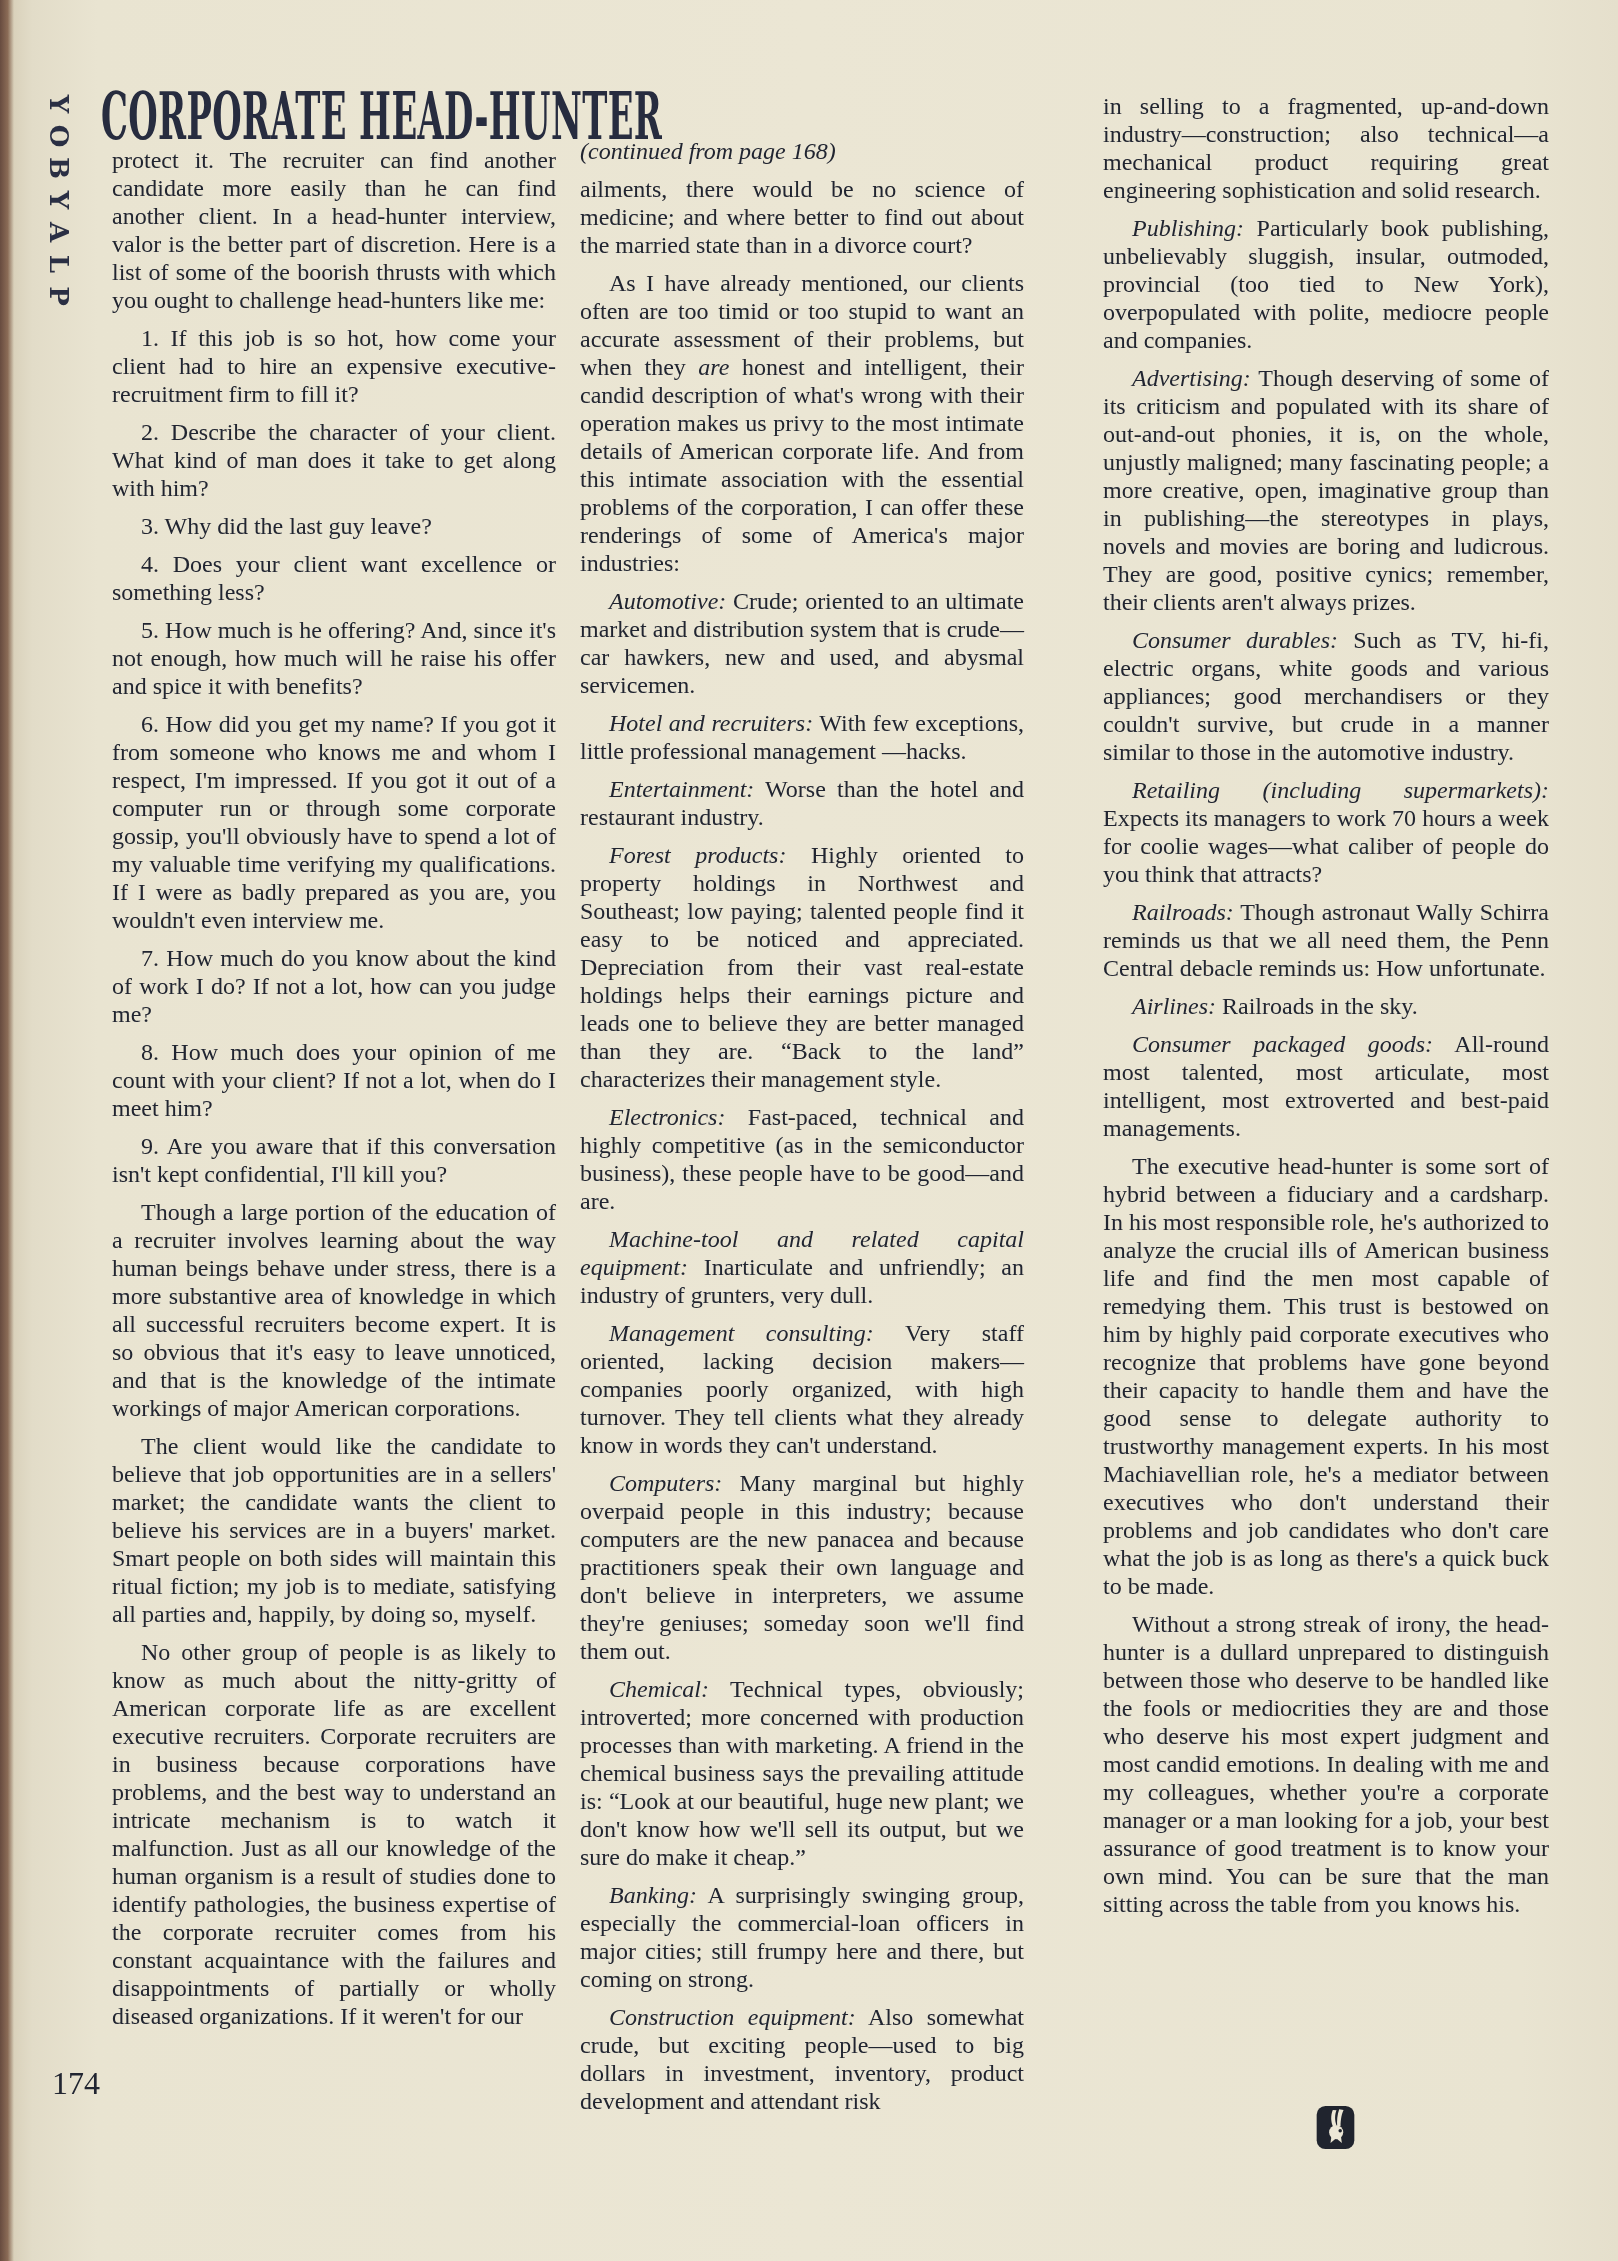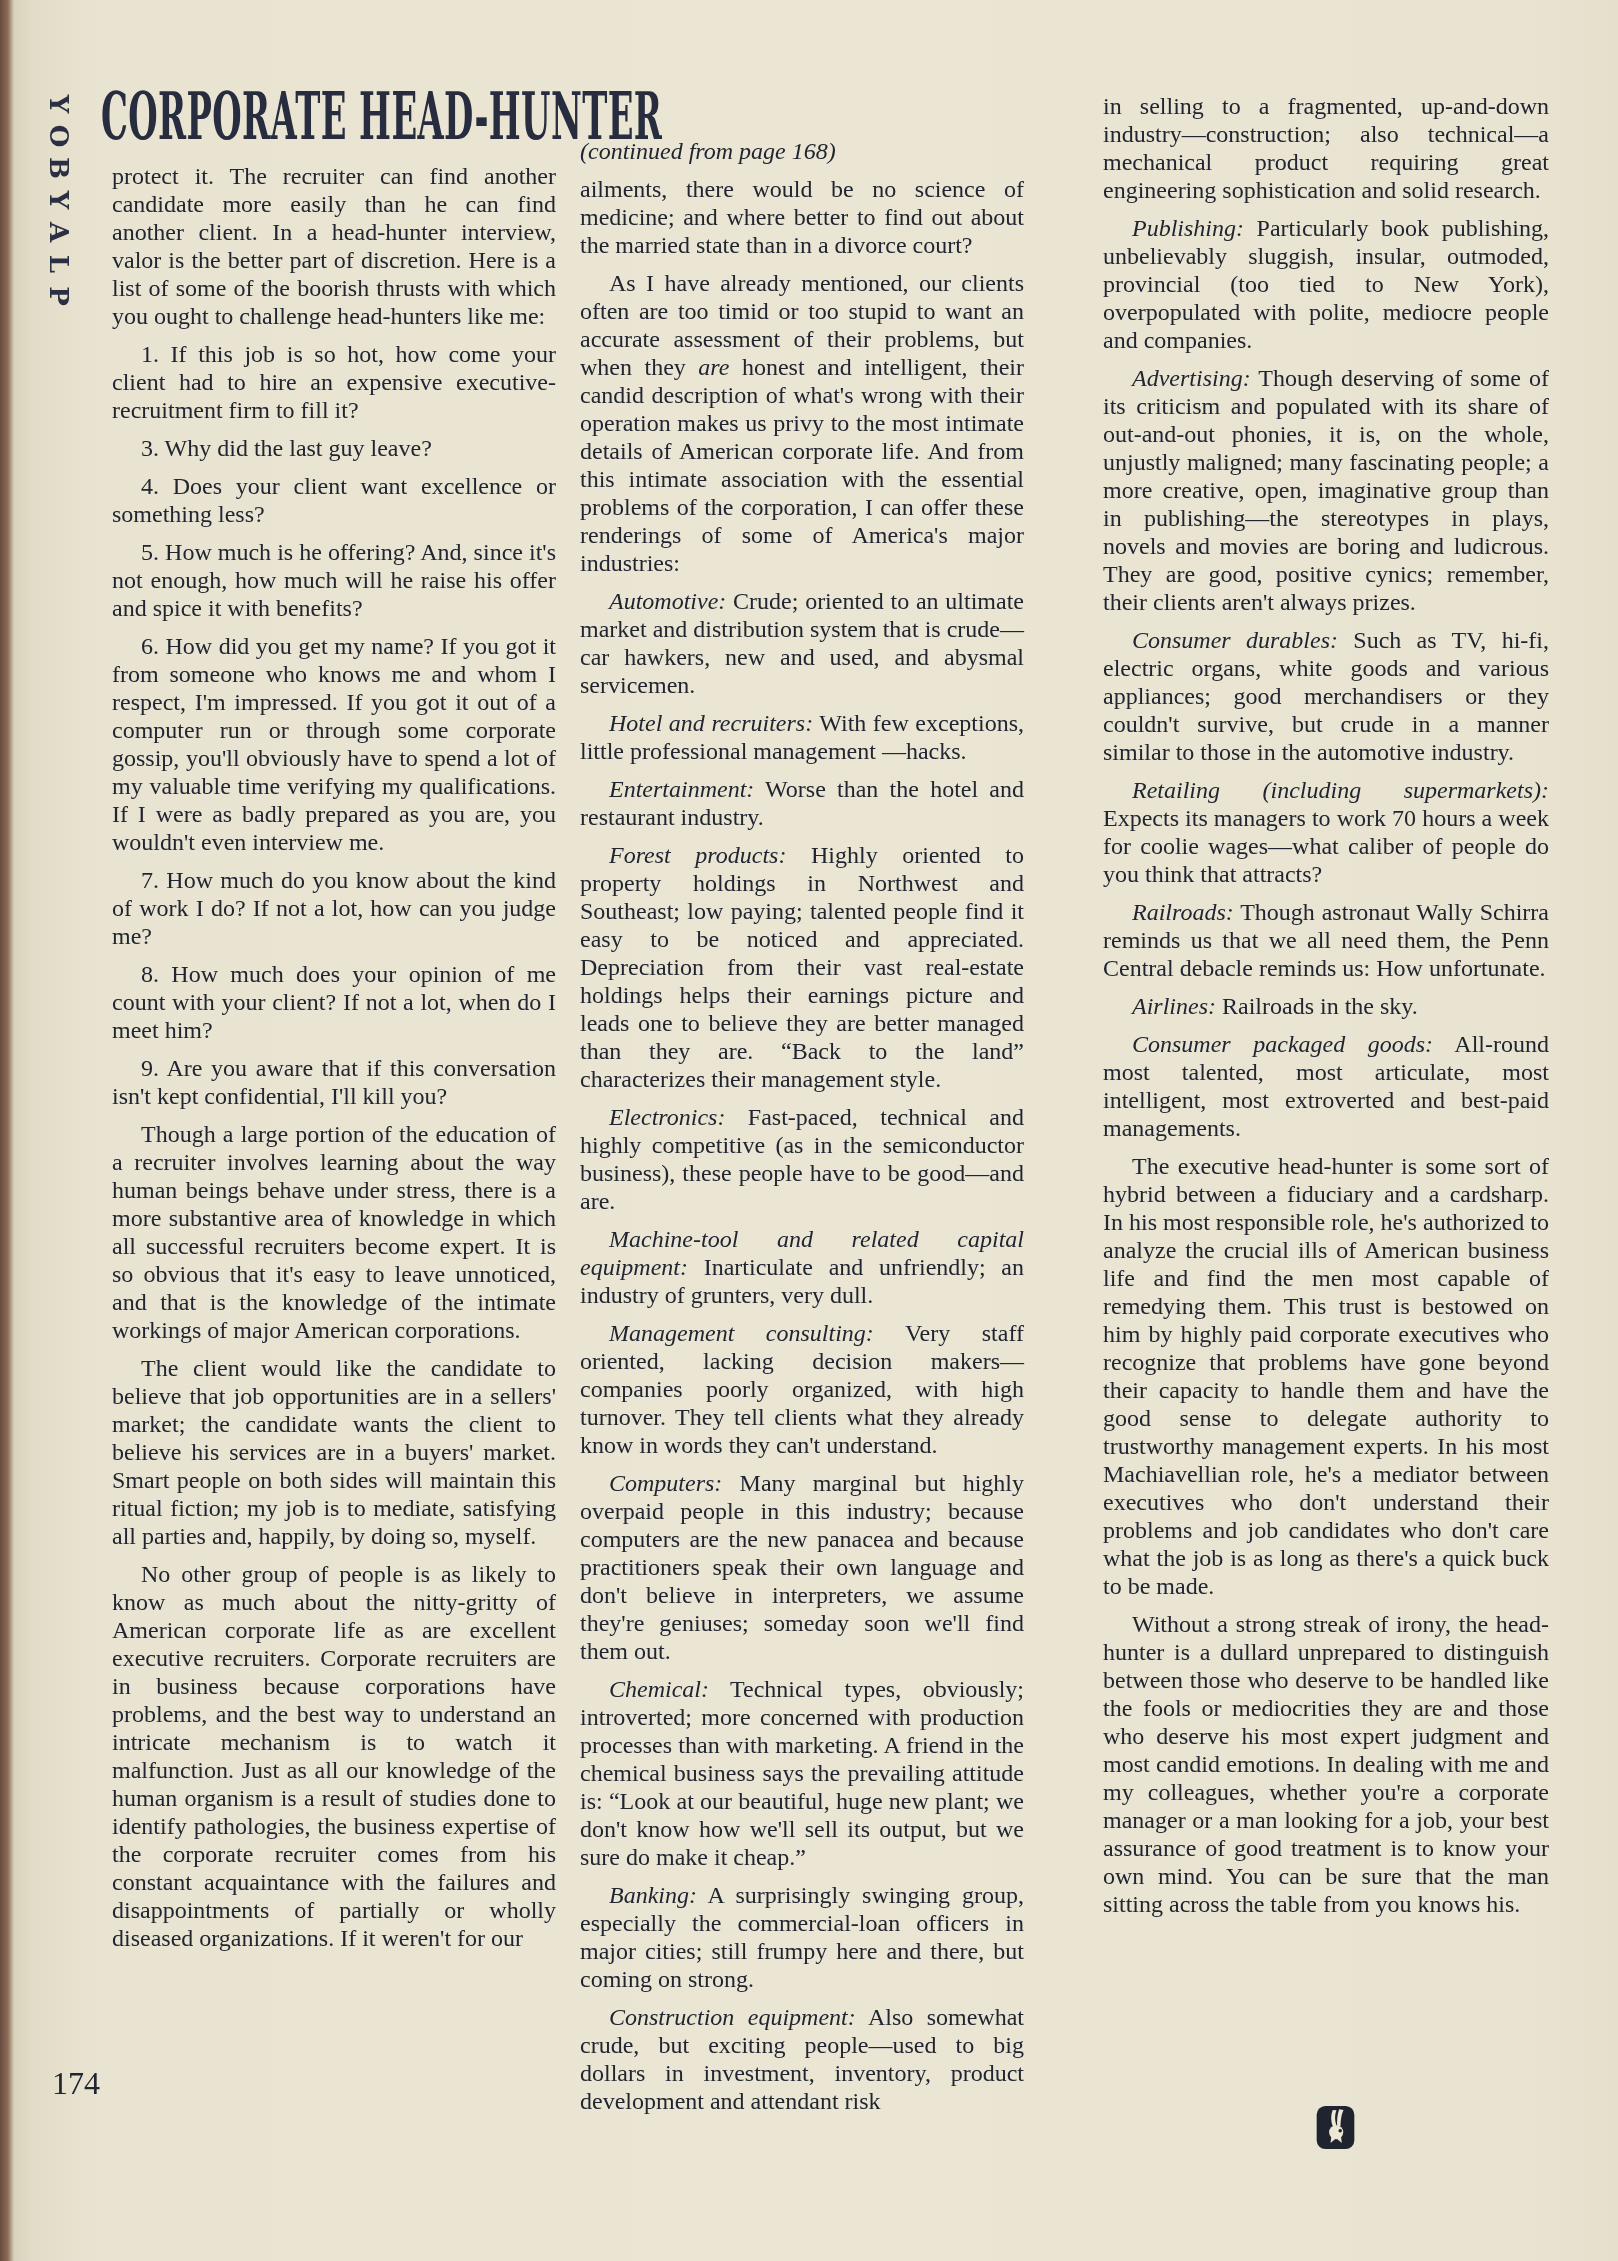--- a/index.html
+++ b/index.html
@@ -27,21 +27,21 @@
   .title{
     position:absolute;left:101px;top:83px;margin:0;
     font-family:"DejaVu Serif",serif;font-weight:bold;font-size:65px;line-height:65px;
     letter-spacing:0.7px;color:#272c3f;white-space:nowrap;
     transform:scaleX(0.52) scaleY(1.02);transform-origin:left top;
   }
   .col{
     position:absolute;font-size:24px;line-height:28px;text-align:justify;
     color:#212531;
   }
-  .col1{left:102px;top:152px;width:464px;}
+  .col1{left:102px;top:136px;width:464px;}
   .col2{left:570px;top:127px;width:464px;}
   .col3{left:1093px;top:82px;width:466px;}
   .para{margin:10px;padding:0;}
   .para.ind{text-indent:29px;}
   .it{font-style:italic;}
   .pageno{
     position:absolute;left:52px;top:2065px;font-size:32px;color:#212531;
     font-family:"Liberation Serif",serif;
   }
   .bunny{position:absolute;left:1316px;top:2105px;width:39px;height:45px;}
@@ -61,20 +61,21 @@
       <span>A</span>
       <span>L</span>
       <span>P</span>
     </div>
 
   <h1 class="title">CORPORATE HEAD-HUNTER</h1>
 
   <div class="col col1">
       <p class="para"><span>protect it. The recruiter can find another candidate more easily than he can find another client. In a head-hunter interview, valor is the better part of discretion. Here is a list of some of the boorish thrusts with which you ought to challenge head-hunters like me:</span></p>
       <p class="para ind"><span>1. If this job is so hot, how come your client had to hire an expensive executive-recruitment firm to fill it?</span></p>
+      <p class="para ind"><span>2. Describe the character of your client. What kind of man does it take to get along with him?</span></p>
       <p class="para ind"><span>3. Why did the last guy leave?</span></p>
       <p class="para ind"><span>4. Does your client want excellence or something less?</span></p>
       <p class="para ind"><span>5. How much is he offering? And, since it's not enough, how much will he raise his offer and spice it with benefits?</span></p>
       <p class="para ind"><span>6. How did you get my name? If you got it from someone who knows me and whom I respect, I'm impressed. If you got it out of a computer run or through some corporate gossip, you'll obviously have to spend a lot of my valuable time verifying my qualifications. If I were as badly prepared as you are, you wouldn't even interview me.</span></p>
       <p class="para ind"><span>7. How much do you know about the kind of work I do? If not a lot, how can you judge me?</span></p>
       <p class="para ind"><span>8. How much does your opinion of me count with your client? If not a lot, when do I meet him?</span></p>
       <p class="para ind"><span>9. Are you aware that if this conversation isn't kept confidential, I'll kill you?</span></p>
       <p class="para ind"><span>Though a large portion of the education of a recruiter involves learning about the way human beings behave under stress, there is a more substantive area of knowledge in which all successful recruiters become expert. It is so obvious that it's easy to leave unnoticed, and that is the knowledge of the intimate workings of major American corporations.</span></p>
       <p class="para ind"><span>The client would like the candidate to believe that job opportunities are in a sellers' market; the candidate wants the client to believe his services are in a buyers' market. Smart people on both sides will maintain this ritual fiction; my job is to mediate, satisfying all parties and, happily, by doing so, myself.</span></p>
       <p class="para ind"><span>No other group of people is as likely to know as much about the nitty-gritty of American corporate life as are excellent executive recruiters. Corporate recruiters are in business because corporations have problems, and the best way to understand an intricate mechanism is to watch it malfunction. Just as all our knowledge of the human organism is a result of studies done to identify pathologies, the business expertise of the corporate recruiter comes from his constant acquaintance with the failures and disappointments of partially or wholly diseased organizations. If it weren't for our</span></p>

